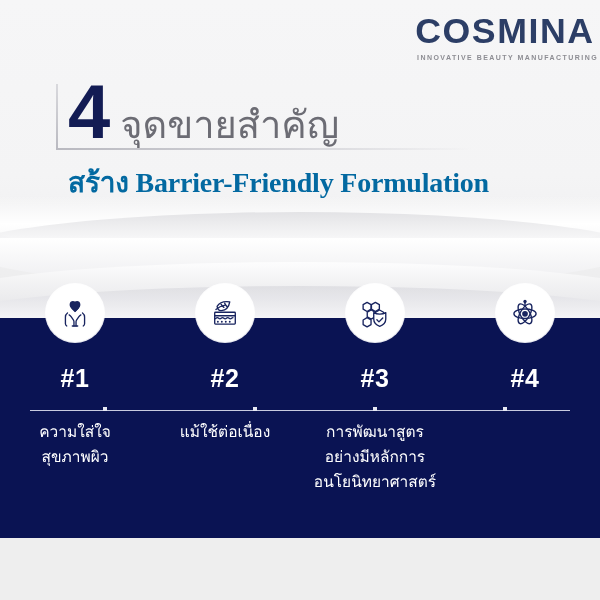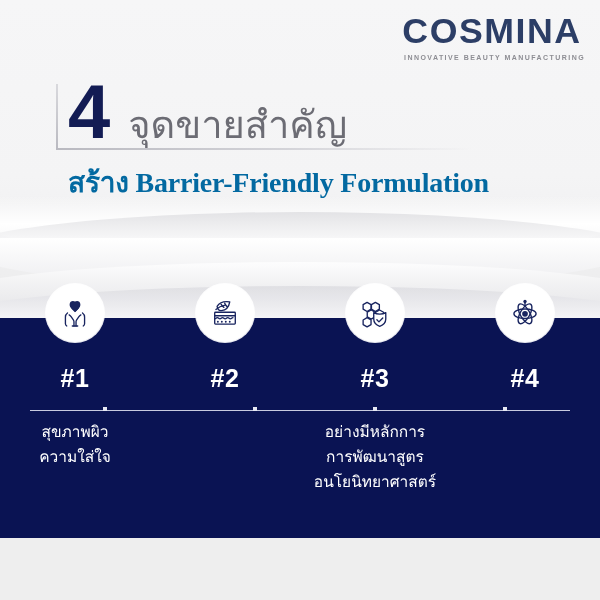--- a/index.html
+++ b/index.html
@@ -74,24 +74,24 @@
     top: 252px;
     width: 100%;
     height: 2px;
     background: linear-gradient(90deg, rgba(200,200,206,0) 0%, rgba(196,196,202,.9) 18%, rgba(188,188,196,.95) 50%, rgba(196,196,202,.9) 82%, rgba(200,200,206,0) 100%);
     border-radius: 50%;
   }
 
   
   .logo {
     position: absolute;
-    right: 20px;
+    right: 7px;
     top: 12px;
     width: 176px;
-    text-align: center;
+    text-align: left;
   }
   .logo-word {
     font-family: "Liberation Sans", sans-serif;
     font-weight: bold;
     font-size: 35px;
     line-height: 38px;
     letter-spacing: 1.5px;
     color: #2c3e66;
     transform: scaleX(1.02);
   }
@@ -141,21 +141,21 @@
     font-size: 76px;
     line-height: 76px;
     color: #131c54;
     letter-spacing: -2px;
   }
   .headline-thai {
     font-family: "DejaVu Sans", "Liberation Sans", sans-serif;
     font-size: 38px;
     line-height: 46px;
     color: #6c6c74;
-    margin-left: 20px;
+    margin-left: 12px;
     font-weight: normal;
   }
 
   
   .subtitle {
     position: absolute;
     left: 68px;
     top: 166px;
     font-family: Liberation Serif, serif;
     font-weight: bold;
@@ -361,25 +361,26 @@
 
   <div class="divider">
     <div class="tick" style="left:75px"></div>
     <div class="tick" style="left:225px"></div>
     <div class="tick" style="left:345px"></div>
     <div class="tick" style="left:475px"></div>
   </div>
 
   <div class="captions">
     <div class="caption">
+        <div>ความใส่ใจ</div>
         <div>สุขภาพผิว</div>
-        <div>ความใส่ใจ</div>
       </div>
     <div class="caption">
+        <div>แม้ใช้ต่อเนื่อง</div>
       </div>
     <div class="caption">
+        <div>การพัฒนาสูตร</div>
         <div>อย่างมีหลักการ</div>
-        <div>การพัฒนาสูตร</div>
         <div>อนโยนิทยาศาสตร์</div>
       </div>
   </div>
 
 </div>
 
 </body></html>

